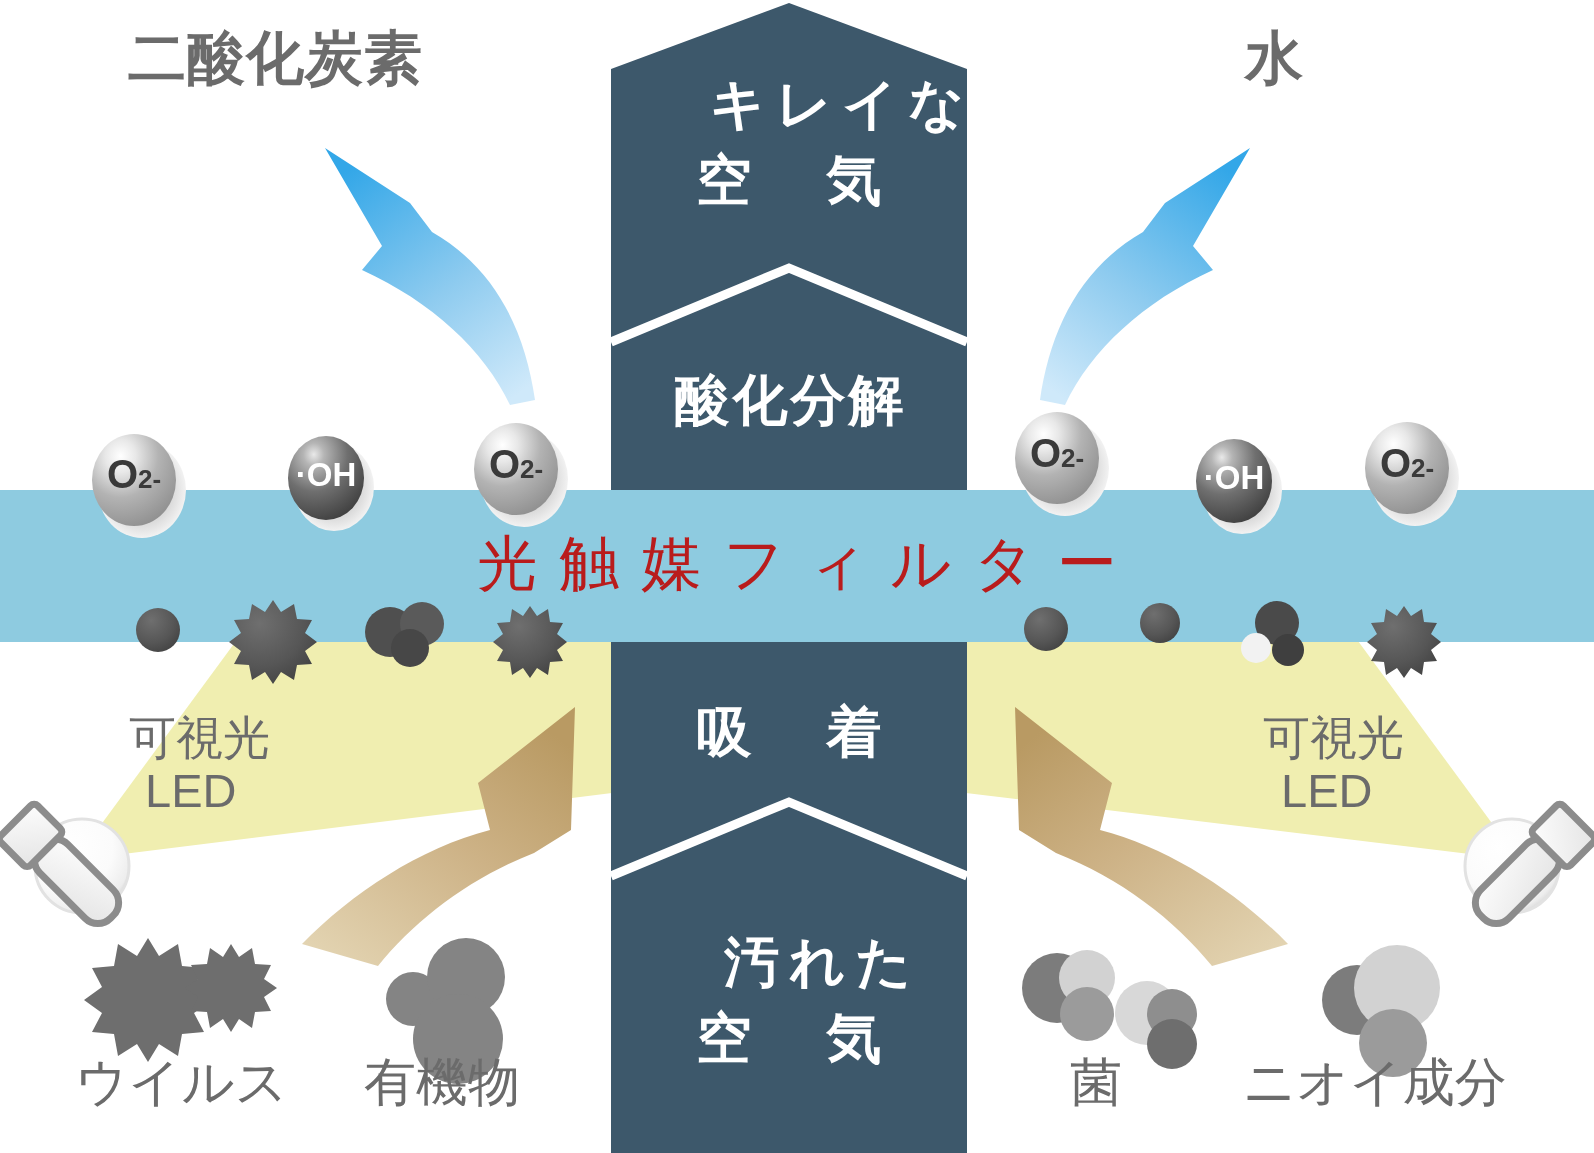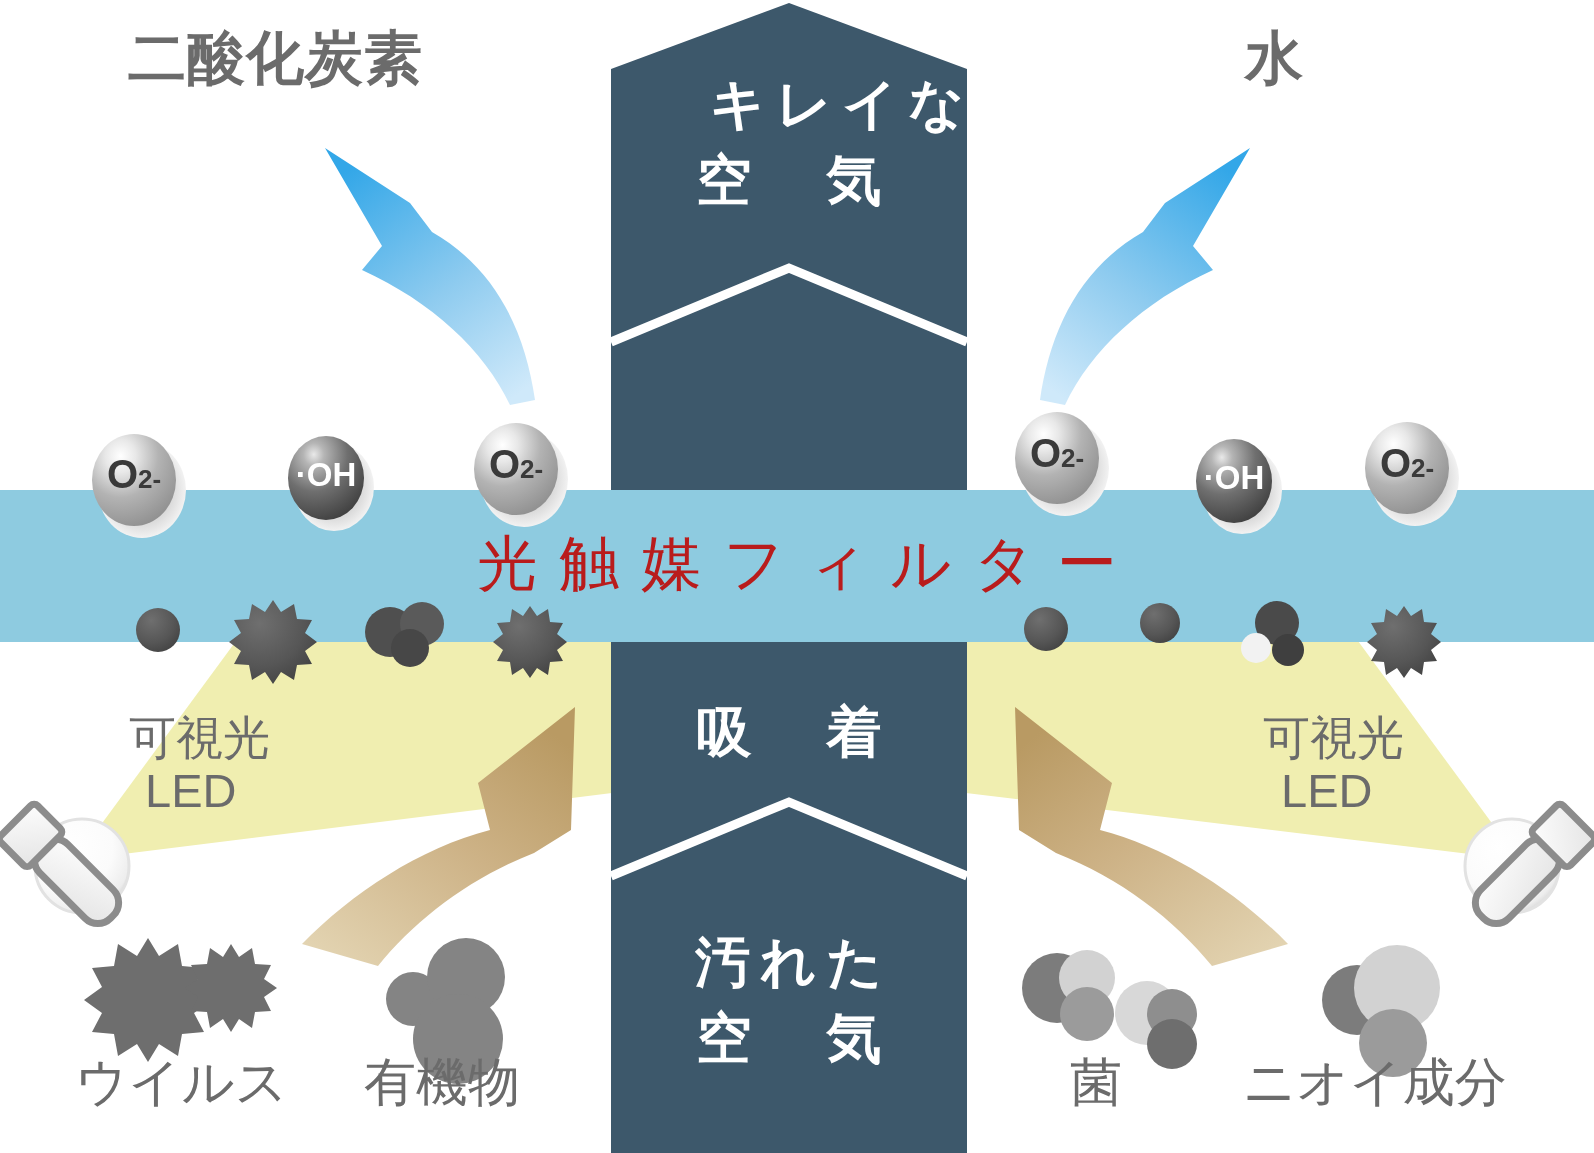--- a/index.html
+++ b/index.html
@@ -268,23 +268,24 @@
       <circle cx="1397" cy="988" r="43" fill="#d2d2d2"></circle>
       <circle cx="1393" cy="1043" r="34" fill="#9b9b9b"></circle>
     </g>
   </svg>
 
   <div class="lbl lbl-top" style="left:128px; top:26px;">二酸化炭素</div>
   <div class="lbl lbl-top" style="left:1245px; top:26px;">水</div>
 
   <div class="banner-txt big" style="left:611px; top:72px; width:356px;margin-left:48px;">キレイな</div>
   <div class="banner-txt big" style="left:611px; top:148px; width:356px;">空　気</div>
+  <div class="banner-txt wide" style="left:611px; top:368px; width:356px;">酸化分解</div>
 
   <div class="banner-txt big" style="left:611px; top:700px; width:356px;">吸　着</div>
-  <div class="banner-txt big" style="left:611px; top:930px; width:356px;">汚れた</div>
+  <div class="banner-txt big" style="left:611px; top:930px; width:356px;padding-left:29px;">汚れた</div>
   <div class="banner-txt big" style="left:611px; top:1006px; width:356px;">空　気</div>
 
   <div class="filter-txt" style="left:0px; top:524px; width:1594px;">光触媒フィルター</div>
 
   <div class="lbl lbl-led" style="left:129px; top:697px;">可視光</div>
   <div class="lbl lbl-led" style="left:145px; top:750px;">LED</div>
   <div class="lbl lbl-led" style="left:1263px; top:697px;">可視光</div>
   <div class="lbl lbl-led" style="left:1281px; top:750px;">LED</div>
 
   <div class="lbl lbl-bottom" style="left:75px; top:1053px;">ウイルス</div>

